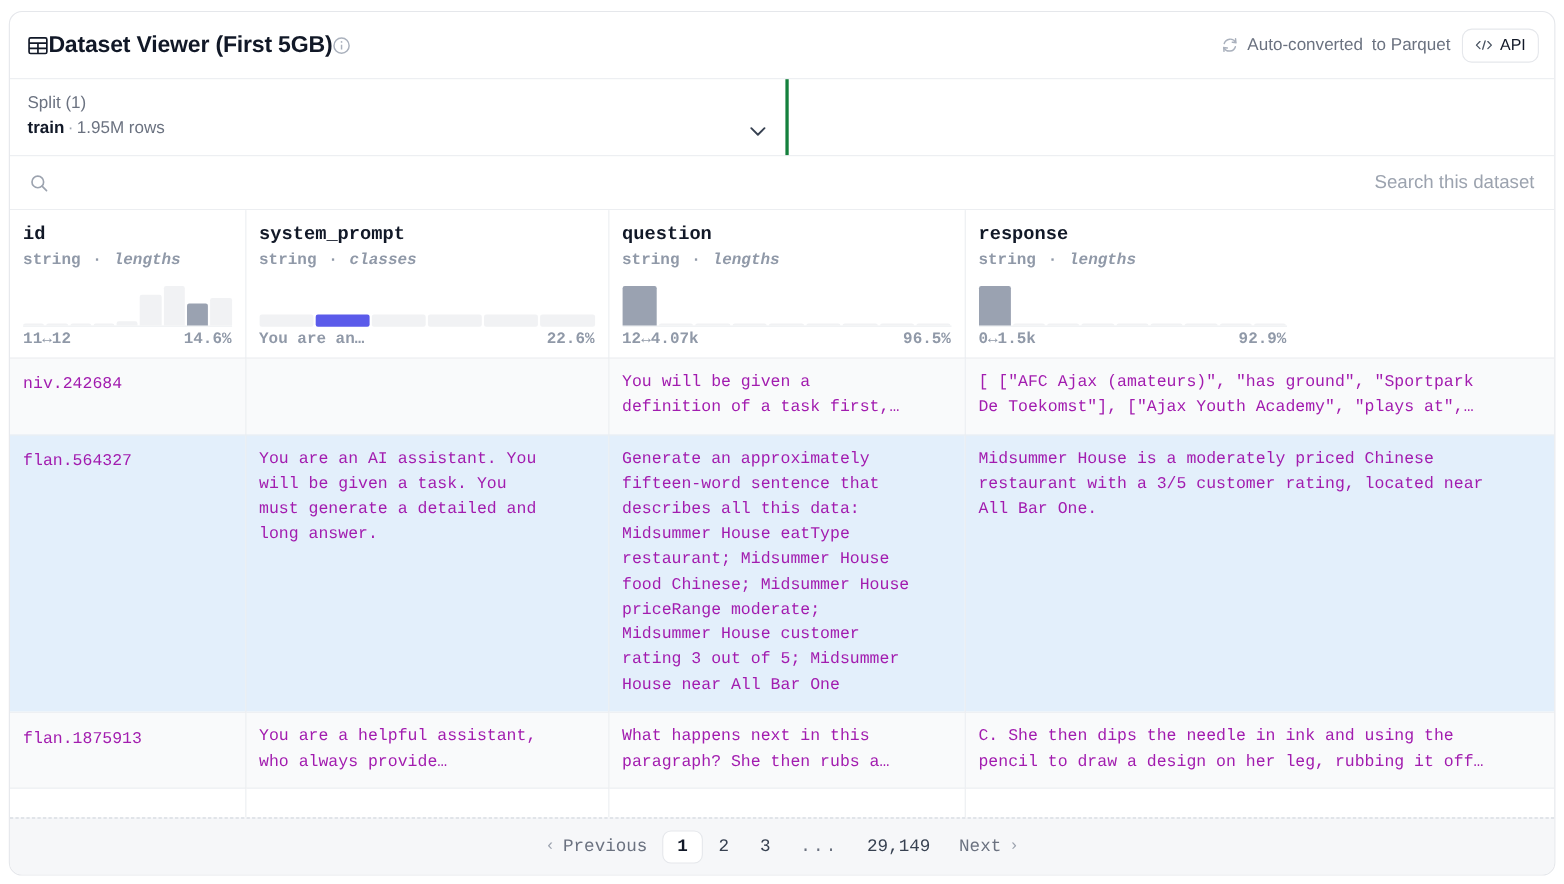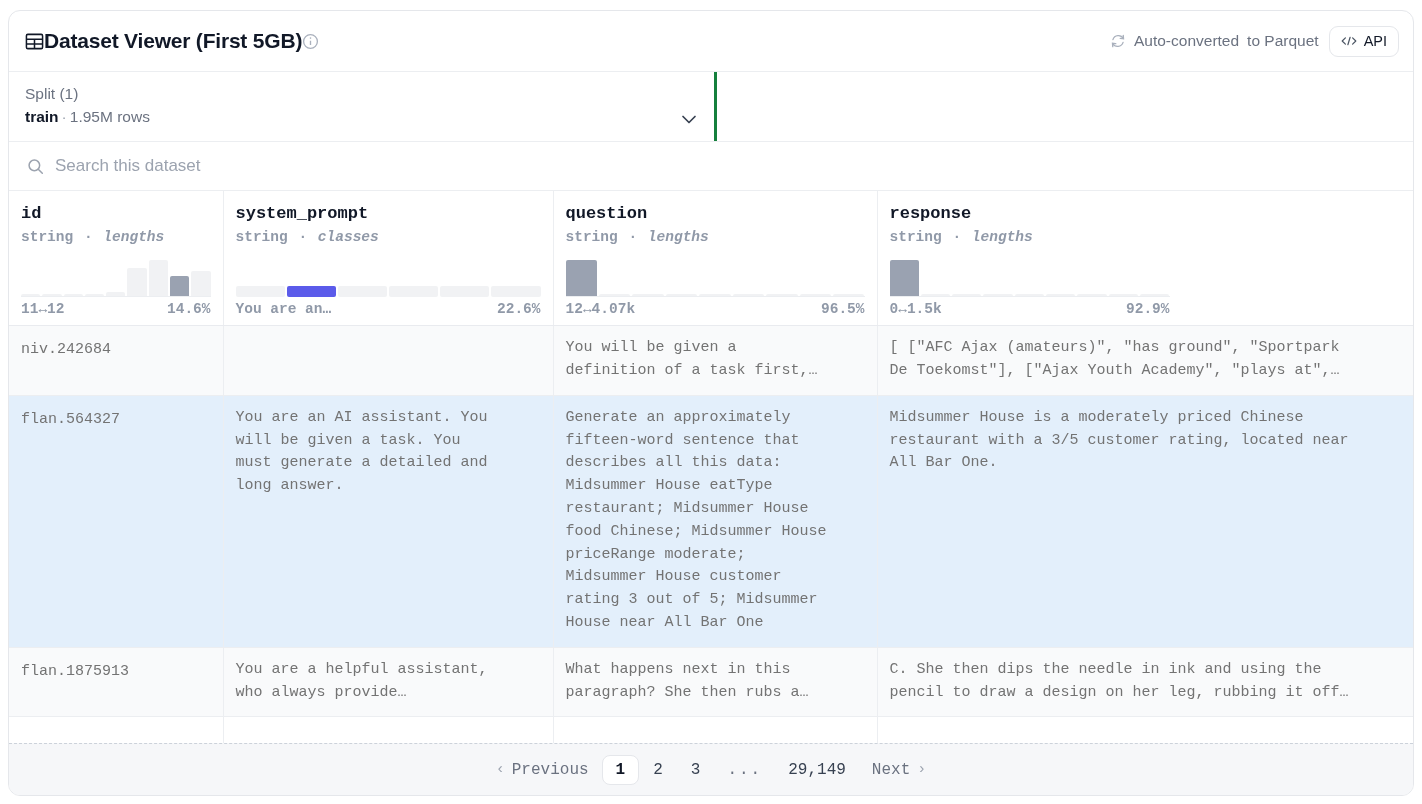--- a/index.html
+++ b/index.html
@@ -102,20 +102,21 @@
     flex: 0 0 auto;
   }
   .search-icon { width: 17px; height: 17px; display:block; }
   .search-input {
     border: none; outline: none;
     flex: 1 1 auto;
     font-family: "Liberation Sans", sans-serif;
     font-size: 17px;
     color: #111827;
     background: transparent;
+    text-align: right;
   }
   .search-input::placeholder { color: #9ca3af; }
 
   
   .tablewrap { flex: 1 1 auto; overflow: hidden; position: relative; }
   table.dv { border-collapse: collapse; table-layout: fixed; width: 1404px; }
   table.dv td, table.dv th { vertical-align: top; }
 
   th.colhdr {
     border-right: 1px solid #eceef1;
@@ -186,21 +187,21 @@
   .hist-foot .rng { white-space: nowrap; }
   .hist-foot .pct { white-space: nowrap; }
 
   td.cell {
     border-right: 1px solid #eceef1;
     border-bottom: 1px solid #eceef1;
     padding: 11px 12px 12px 12px;
     font-family: "Liberation Mono", monospace;
     font-size: 15px;
     line-height: 1.52;
-    color: #737373;
+    color: #a21caf;
     white-space: pre-wrap;
     word-break: normal;
     overflow-wrap: break-word;
   }
   td.cell:last-child { border-right: none; }
   tr.row-alt td.cell { background: #f9fafb; }
   tr.row-sel td.cell { background: #e3effb; }
   tr.row-plain td.cell { background: #ffffff; }
   td.cell.idcell { padding-top: 13px; }
 

